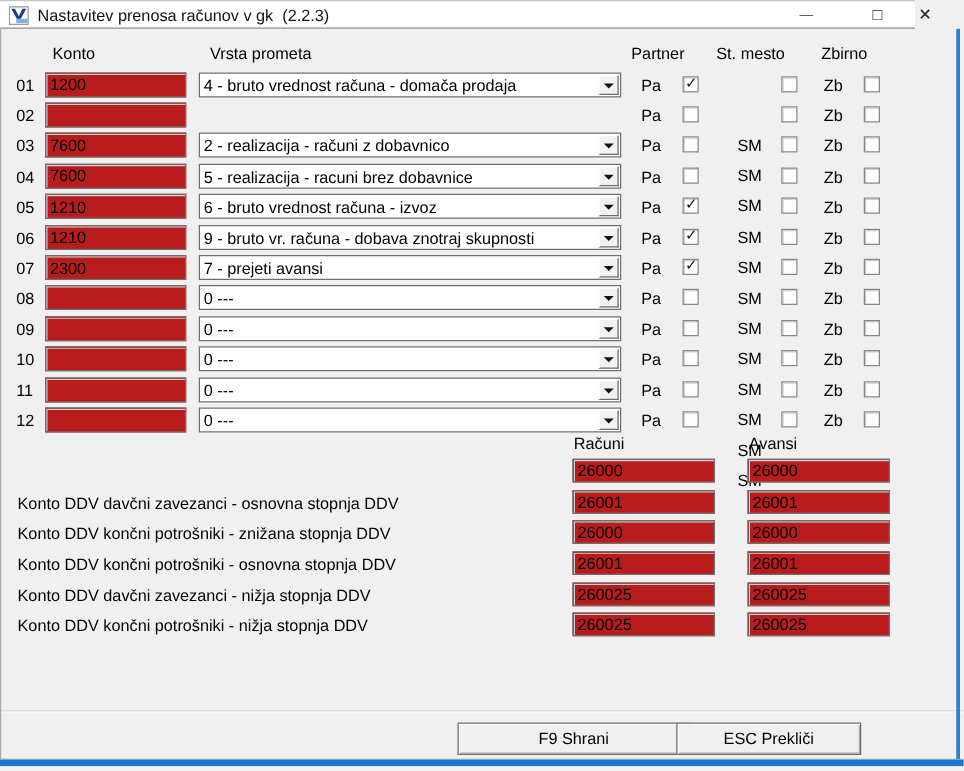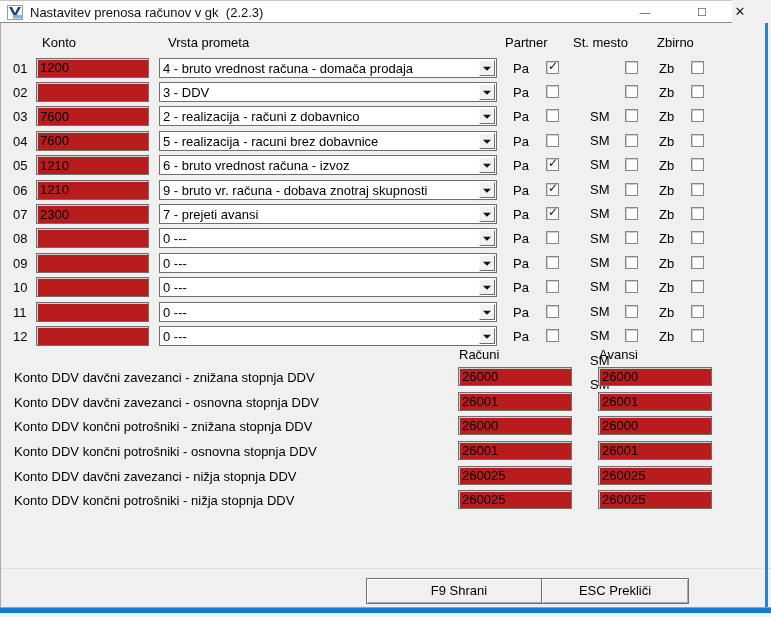--- a/index.html
+++ b/index.html
@@ -102,26 +102,20 @@
     <span class="cb-label l-pa">Pa</span>
     <span class="cb cb-pa checked"></span>
     <span class="cb-label l-sm">SM</span>
     <span class="cb cb-sm"></span>
     <span class="cb-label l-zb">Zb</span>
     <span class="cb cb-zb"></span>
   </div>
       <div class="t-row" style="top: 81.9px;">
     <span class="rownum">02</span>
     <input class="win-input konto-input" value="" style="">
-    <div class="combo">
-      <span class="combo-text">3 - DDV</span>
-      <span class="combo-btn">
-            <span class="tri"></span>
-          </span>
-    </div>
     <span class="cb-label l-pa">Pa</span>
     <span class="cb cb-pa"></span>
     <span class="cb-label l-sm">SM</span>
     <span class="cb cb-sm"></span>
     <span class="cb-label l-zb">Zb</span>
     <span class="cb cb-zb"></span>
   </div>
       <div class="t-row" style="top: 106.3px;">
     <span class="rownum">03</span>
     <input class="win-input konto-input" value="7600" style="">
@@ -282,21 +276,20 @@
     <span class="cb-label l-zb">Zb</span>
     <span class="cb cb-zb"></span>
   </div>
     </div>
 
   <span class="ddv-head dh-racuni">Računi</span>
   <span class="ddv-head dh-avansi">Avansi</span>
 
   <div id="ddv-container">
       <div class="ddv-row" style="top: 367px;">
-    <span class="ddv-label">Konto DDV davčni zavezanci - znižana stopnja DDV</span>
     <input class="win-input ddv-in1" value="26000" style="">
     <input class="win-input ddv-in2" value="26000" style="">
   </div>
       <div class="ddv-row" style="top: 391.6px;">
     <span class="ddv-label">Konto DDV davčni zavezanci - osnovna stopnja DDV</span>
     <input class="win-input ddv-in1" value="26001" style="">
     <input class="win-input ddv-in2" value="26001" style="">
   </div>
       <div class="ddv-row" style="top: 416.3px;">
     <span class="ddv-label">Konto DDV končni potrošniki - znižana stopnja DDV</span>

